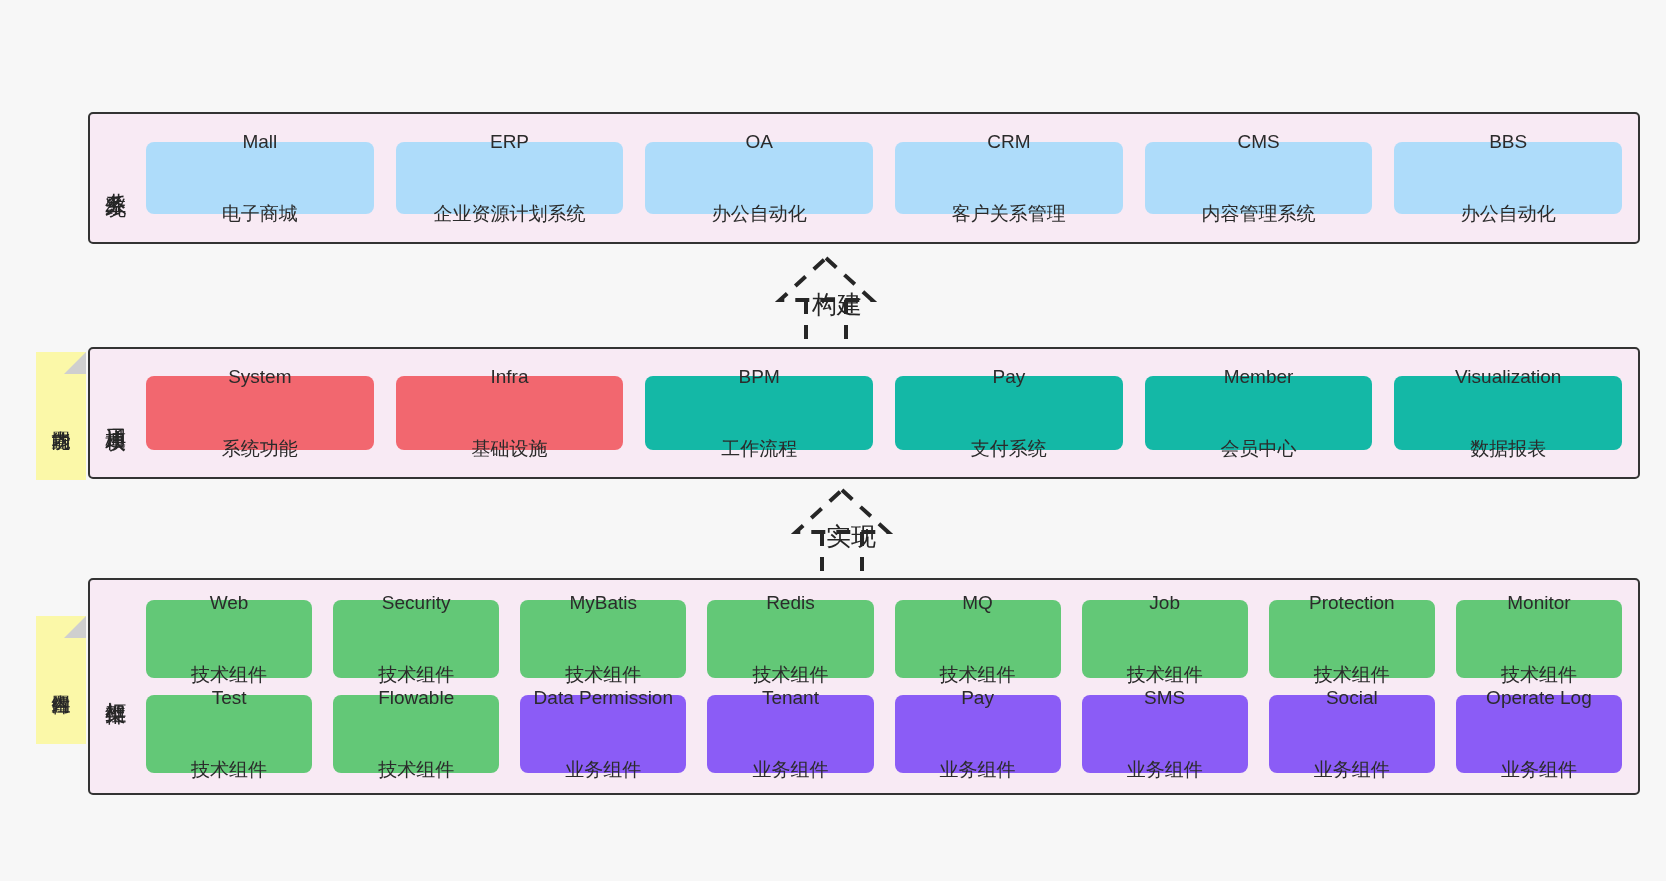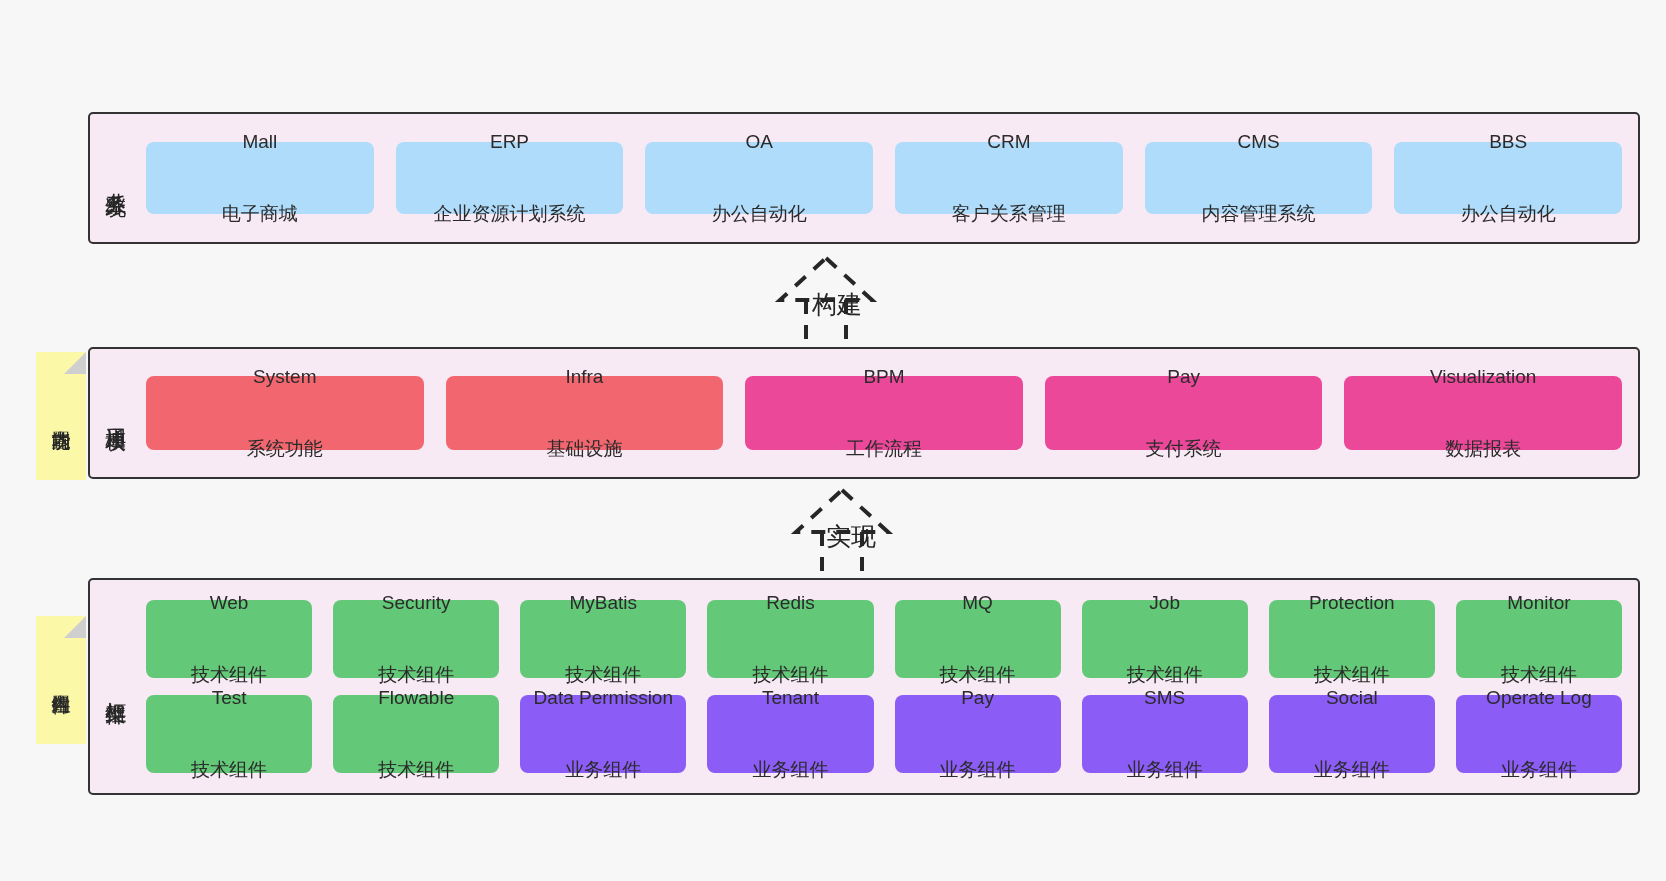--- a/index.html
+++ b/index.html
@@ -77,21 +77,21 @@
     line-height: 1.28;
     color: #2b2b2b;
     box-sizing: border-box;
     padding: 4px 6px;
   }
   .card .t1 { display: block; }
   .card .t2 { display: block; margin-top: 48px; }
 
   .blue  { background: #aedcfa; }
   .red   { background: #f2676f; align-items: center; }
-  .pink  { background: #ec4899; }
+  .pink  { background: #14b8a6; }
   .green { background: #63c877; }
   .lgreen{ background: #8b5cf6; }
 
   
   #layer-business  { left: 88px;  top: 112px; width: 1552px; height: 132px; }
   #layer-business .card { height: 72px; }
 
   #layer-common    { left: 88px;  top: 347px; width: 1552px; height: 132px; }
   #layer-common .card { height: 74px; }
 
@@ -213,20 +213,24 @@
         </div>
         <div class="card pink">
           <span class="t1">BPM</span>
           <span class="t2">工作流程</span>
         </div>
         <div class="card pink">
           <span class="t1">Pay</span>
           <span class="t2">支付系统</span>
         </div>
         <div class="card pink">
+          <span class="t1">Member</span>
+          <span class="t2">会员中心</span>
+        </div>
+        <div class="card pink">
           <span class="t1">Visualization</span>
           <span class="t2">数据报表</span>
         </div>
       </div>
     </div>
   </div>
 
   <div class="connector" id="connector-impl">
     <svg width="200" height="98" viewBox="0 0 200 98">
       <path d="M100 6 L146 48 L54 48 Z" fill="#f7f7f7" stroke="#262626" stroke-width="4" stroke-dasharray="14 11" stroke-linejoin="miter"></path>

